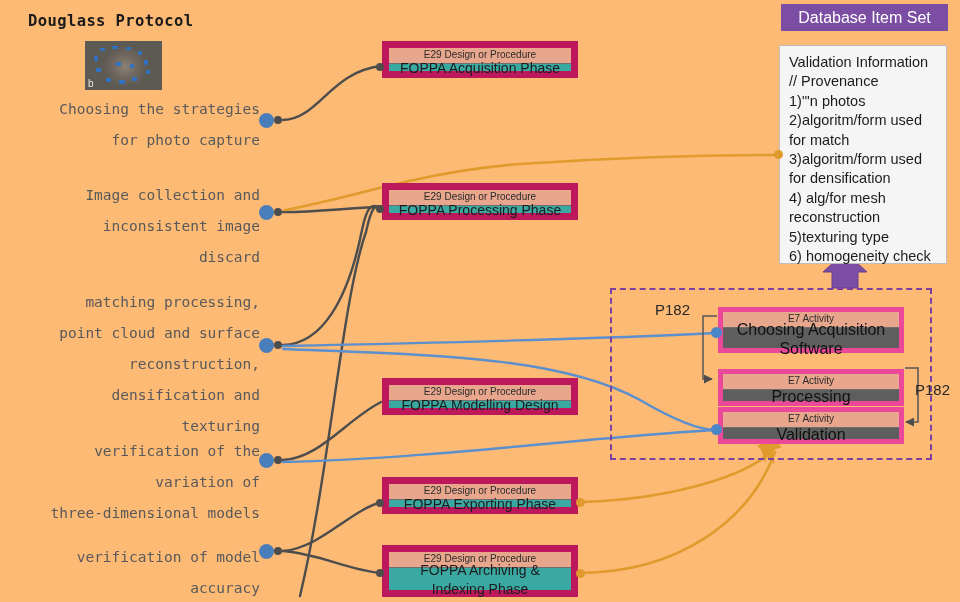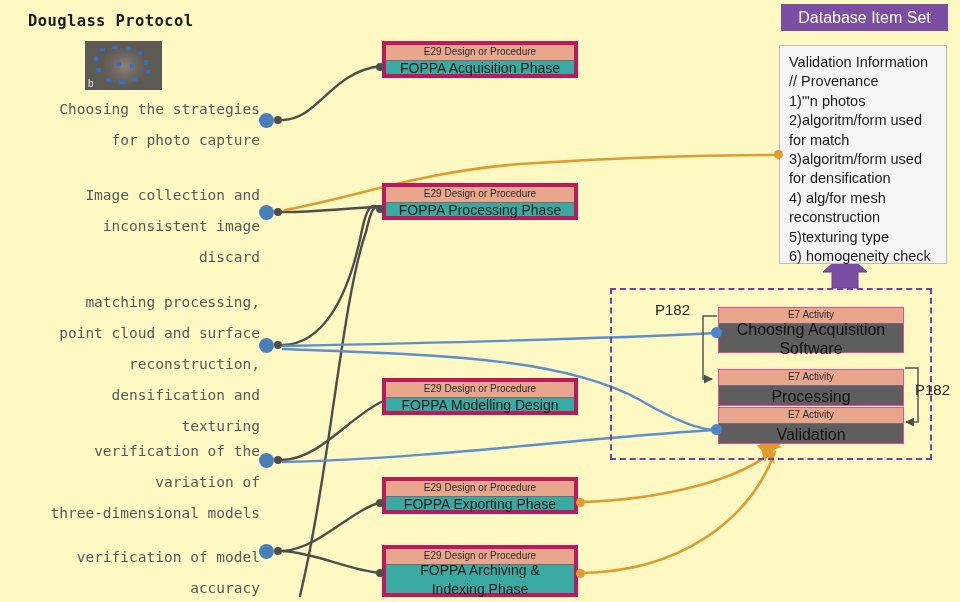--- a/index.html
+++ b/index.html
@@ -4,21 +4,21 @@
 <style>
   html, body {
     margin: 0;
     padding: 0;
     background: #ffffff;
   }
   #canvas {
     position: relative;
     width: 960px;
     height: 602px;
-    background: #fef9c3;
+    background: #fdba74;
     overflow: hidden;
     font-family: "Liberation Sans", sans-serif;
   }
   #edges {
     position: absolute;
     left: 0; top: 0;
     width: 960px; height: 602px;
     pointer-events: none;
   }
 
@@ -92,21 +92,21 @@
   .dot-blue-sm {
     position: absolute;
     width: 11px; height: 11px;
     border-radius: 50%;
     background: #4a86c8;
   }
 
   
   .node {
     position: absolute;
-    border: 4px solid #be185d;
+    border: 7px solid #be185d;
     box-sizing: border-box;
     background: #3aa9a2;
   }
   .node .node-head {
     background: #e8a68d;
     border-bottom: 1px solid #6f6f6f;
     font-size: 10px;
     color: #2b2b2b;
     text-align: center;
     line-height: 14px;
@@ -122,21 +122,21 @@
     justify-content: center;
     height: calc(100% - 15px);
     padding: 0 8px;
     box-sizing: border-box;
     line-height: 19px;
   }
 
   
   .act {
     position: absolute;
-    border: 1px solid #ec4899;
+    border: 5px solid #ec4899;
     box-sizing: border-box;
     background: #5e5e5e;
   }
   .act .act-head {
     background: #e8a68d;
     border-bottom: 1px solid #6f6f6f;
     font-size: 10px;
     color: #2b2b2b;
     text-align: center;
     line-height: 14px;

